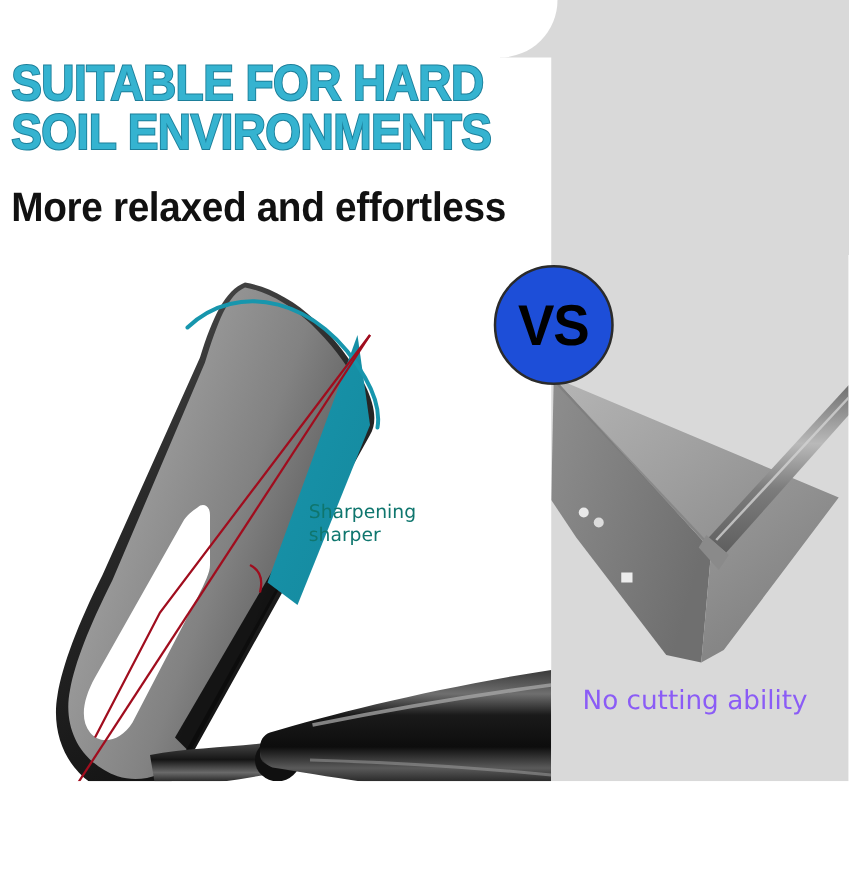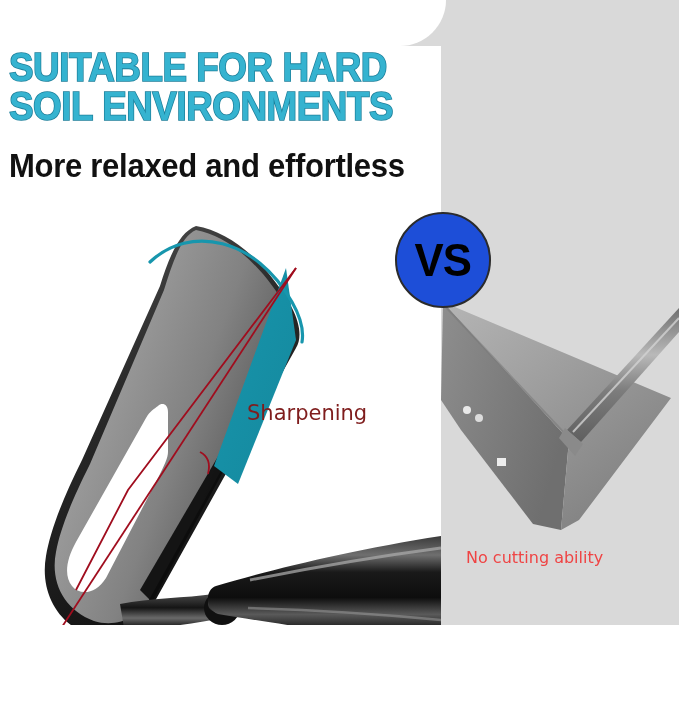--- a/index.html
+++ b/index.html
@@ -125,47 +125,47 @@
     z-index: 10;
   }
   .tool-left svg, .tool-right svg { display: block; }
 
   
   .annot {
     position: absolute;
     left: 247px;
     top: 400px;
     width: 175px;
-    font-size: 21px;
+    font-size: 15px;
     line-height: 1.28;
     font-weight: 400;
-    color: #7f1d1d;
+    color: #0f766e;
     font-family: "DejaVu Sans", sans-serif;
     z-index: 30;
   }
   .annot .l { display: block; }
 
   
   .tool-right {
     position: absolute;
     left: 441px;
     top: 280px;
     width: 238px;
     height: 290px;
     z-index: 10;
   }
 
   .caption-right {
     position: absolute;
     left: 466px;
     top: 548px;
     width: 210px;
-    font-size: 16px;
+    font-size: 21px;
     font-weight: 400;
-    color: #ef4444;
+    color: #8b5cf6;
     font-family: "DejaVu Sans", sans-serif;
     white-space: nowrap;
     z-index: 30;
   }
 </style>
 </head>
 <body>
 
 <div id="canvas">
 
@@ -267,20 +267,21 @@
                L 441 452
                C 348 446 268 432 218 424
                C 206 420 204 400 216 396 Z" fill="url(#handleGrad)"></path>
       <path d="M 250 390 C 320 376 380 366 441 358" fill="none" stroke="#a8a8a8" stroke-width="3" opacity="0.75"></path>
       <path d="M 248 418 C 320 420 380 424 441 430" fill="none" stroke="#9a9a9a" stroke-width="2.5" opacity="0.55"></path>
     </svg>
   </div>
 
   <div class="annot">
     <span class="l">Sharpening</span>
+    <span class="l">sharper</span>
   </div>
 
   <div class="tool-right">
     <svg width="238" height="290" viewBox="0 0 238 290">
       <defs>
         <linearGradient id="rBlade" x1="0" y1="0" x2="0.8" y2="1">
           <stop offset="0%" stop-color="#b5b5b5"></stop>
           <stop offset="45%" stop-color="#9d9d9d"></stop>
           <stop offset="100%" stop-color="#7e7e7e"></stop>
         </linearGradient>

